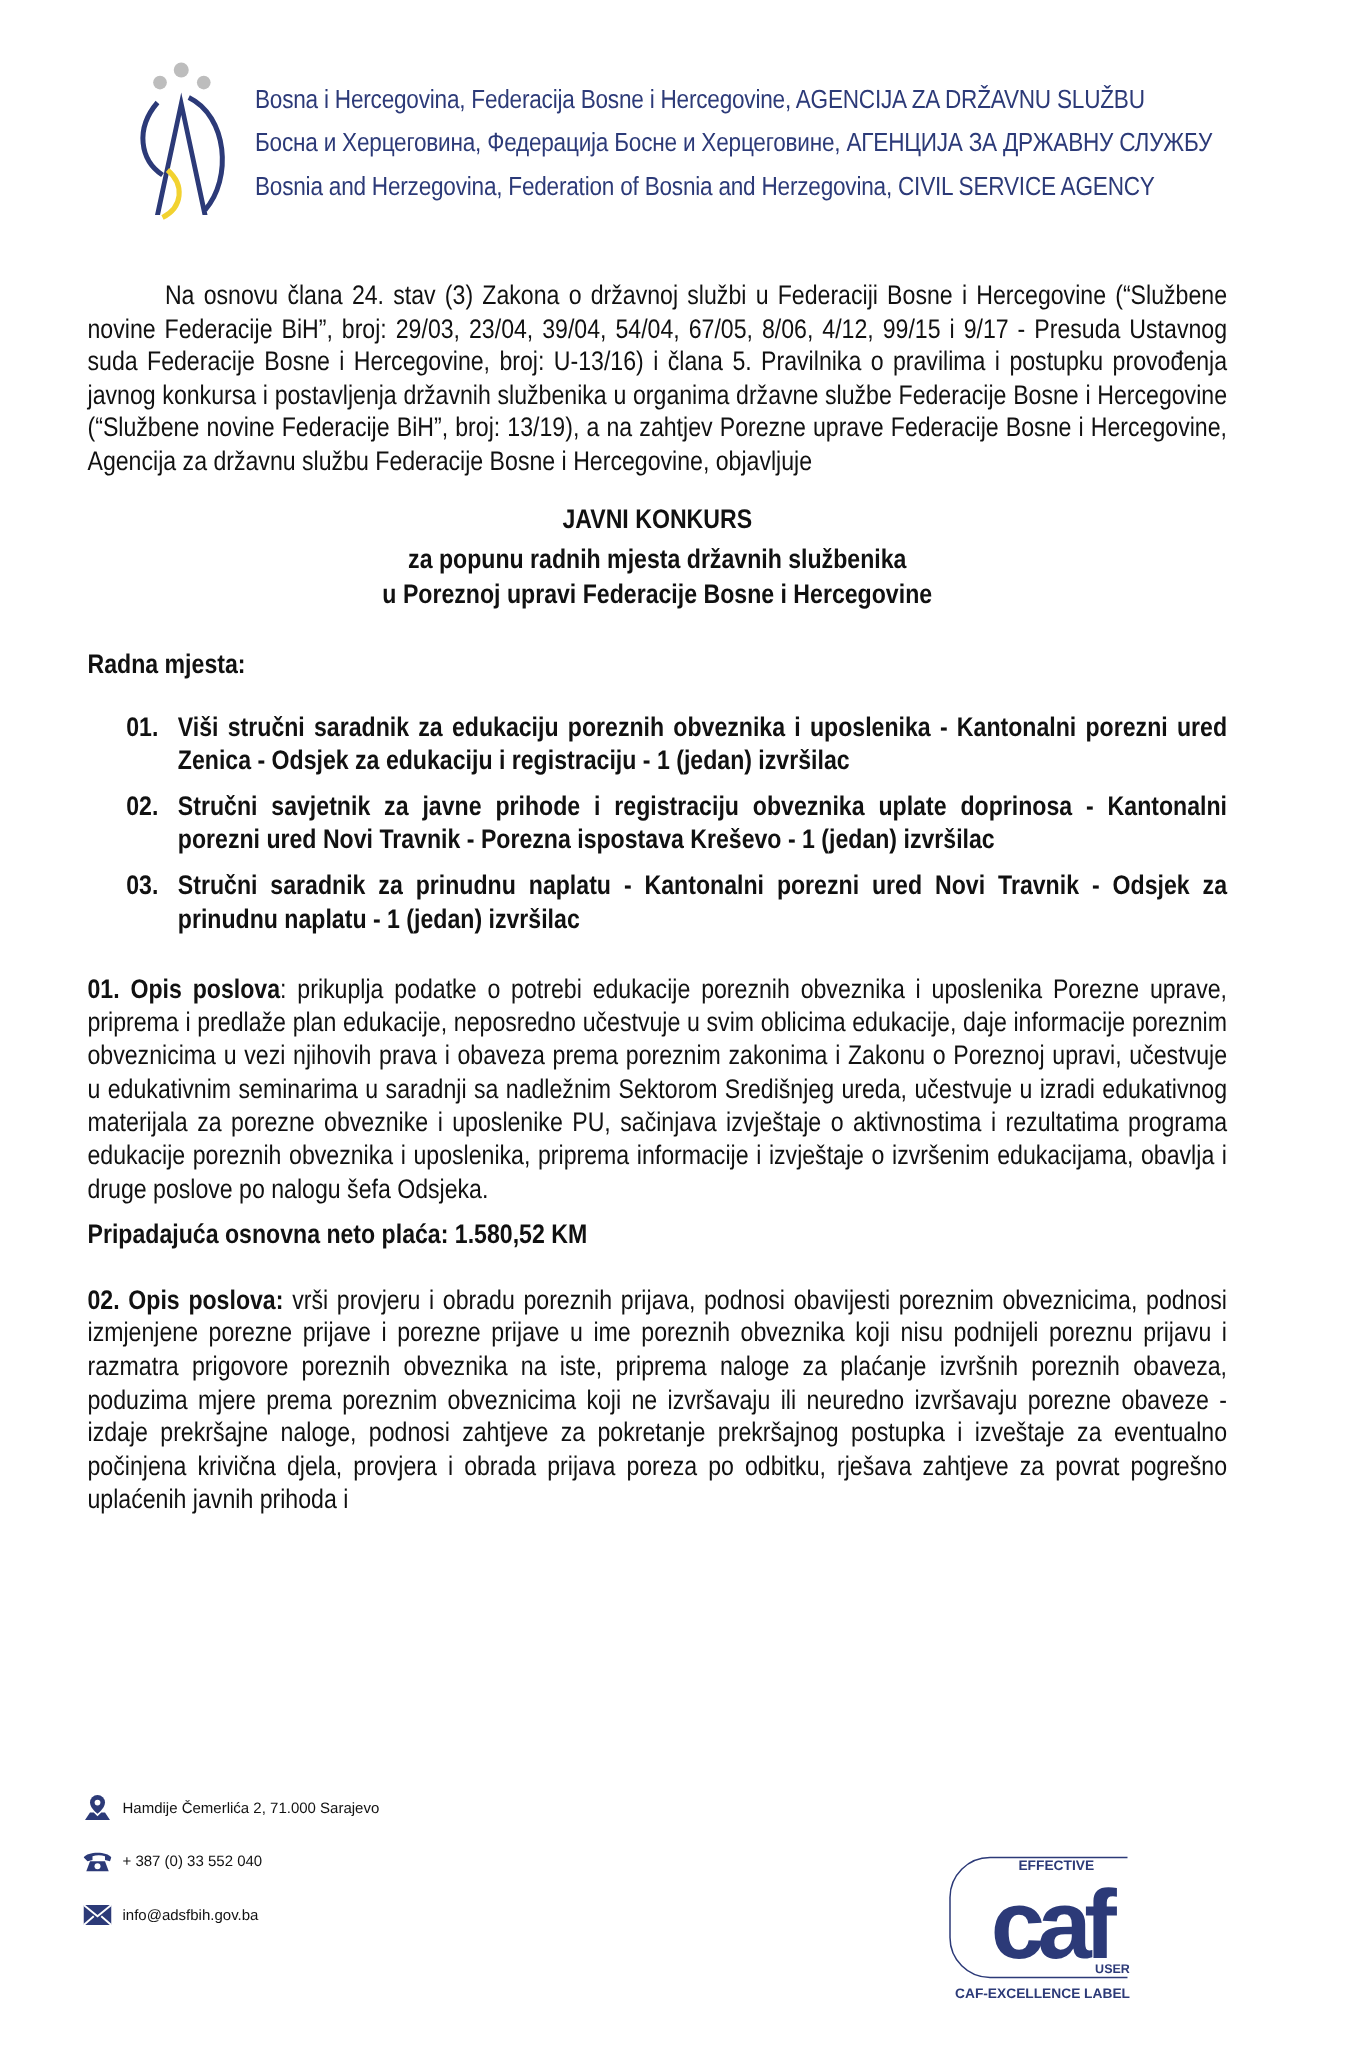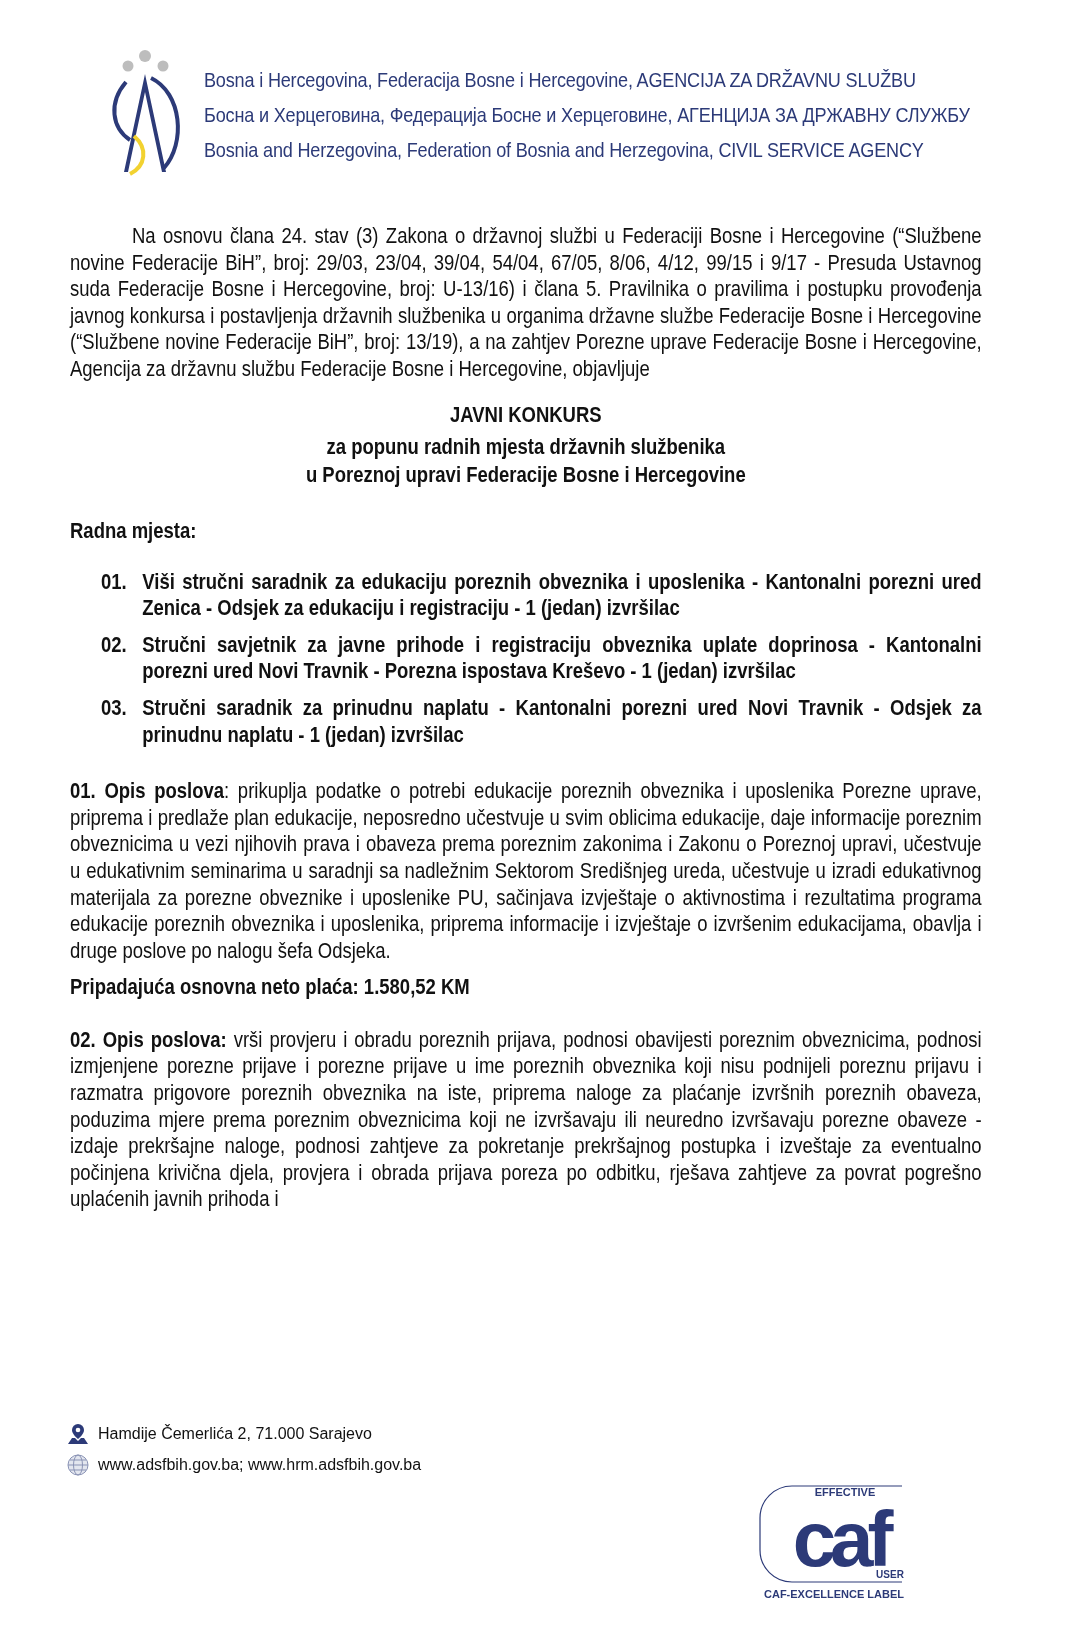--- a/index.html
+++ b/index.html
@@ -33,21 +33,21 @@
   .desc { margin-top: 30px; }
   .desc b { font-weight: bold; }
   .salary { font-weight: bold; font-size: 21.5px; line-height: 26.6px; margin-top: 10px; }
   .desc2 { margin-top: 26px; }
 
   
   .squeeze { width: 1060px; transform: scaleX(0.86); transform-origin: left top; }
 
   
   .footer { position: absolute; left: 66px; top: 1418px; width: 460px; }
-  .frow { display: flex; align-items: center; height: 31px; font-size: 16px; color: #111; }
+  .frow { display: flex; align-items: center; height: 31px; font-size: 12px; color: #111; margin-top: 12px; }
   .ficon { width: 24px; height: 22px; margin-right: 8px; display: inline-flex; align-items: center; justify-content: center; }
   .caf { position: absolute; left: 752px; top: 1478px; width: 160px; height: 125px; }
 </style>
 </head>
 <body>
 
 <div class="header">
   <svg class="logo" viewBox="0 0 82 128">
     <circle cx="41" cy="8" r="6" fill="#bdbdbd"></circle>
     <circle cx="24" cy="18" r="5.5" fill="#bdbdbd"></circle>
@@ -104,27 +104,37 @@
       <svg width="22" height="22" viewBox="0 0 22 22">
           <path d="M11 1a6 6 0 0 0-6 6c0 4.5 6 9 6 9s6-4.5 6-9a6 6 0 0 0-6-6z" fill="#2c3a78"></path>
           <circle cx="11" cy="7" r="2.3" fill="#fff"></circle>
           <path d="M1 21l4-6h3l3 3 3-3h3l4 6z" fill="#2c3a78"></path>
         </svg>
     </span>
     <span>Hamdije Čemerlića 2, 71.000 Sarajevo</span>
   </div>
   <div class="frow">
     <span class="ficon">
-      <svg width="22" height="22" viewBox="0 0 22 22">
-          <circle cx="11" cy="11" r="10" fill="#e3e6ef" stroke="#8a93b5"></circle>
-          <ellipse cx="11" cy="11" rx="4.5" ry="10" fill="none" stroke="#8a93b5"></ellipse>
-          <path d="M1 11h20M3 6h16M3 16h16" stroke="#8a93b5"></path>
+      <svg width="24" height="20" viewBox="0 0 24 20">
+          <path d="M1 7c3-5 19-5 22 0l-1 3-4-1V6c-3-1-7-1-10 0v3l-4 1z" fill="#2c3a78"></path>
+          <path d="M6 10h12l3 8H3z" fill="#2c3a78"></path>
+          <circle cx="12" cy="14" r="2.4" fill="#fff"></circle>
         </svg>
     </span>
-    <span>www.adsfbih.gov.ba; www.hrm.adsfbih.gov.ba</span>
+    <span>+ 387 (0) 33 552 040</span>
+  </div>
+  <div class="frow">
+    <span class="ficon">
+      <svg width="24" height="18" viewBox="0 0 24 18">
+          <rect x="1" y="1" width="22" height="16" fill="#2c3a78"></rect>
+          <path d="M1 1l11 9 11-9" stroke="#fff" stroke-width="1.5" fill="none"></path>
+          <path d="M1 17l8-7M23 17l-8-7" stroke="#fff" stroke-width="1.5"></path>
+        </svg>
+    </span>
+    <span>info@adsfbih.gov.ba</span>
   </div>
 </div>
 
 <svg class="caf" viewBox="0 0 160 125">
   <path d="M150 8 H40 A32 32 0 0 0 8 40 V72 A32 32 0 0 0 40 104 H150" stroke="#2c3a78" stroke-width="1.2" fill="none"></path>
   <text x="93" y="18" text-anchor="middle" font-family="Liberation Sans, sans-serif" font-weight="bold" font-size="11" fill="#2c3a78">EFFECTIVE</text>
   <text x="88" y="88" text-anchor="middle" font-family="Liberation Sans, sans-serif" font-weight="bold" font-size="78" fill="#2c3a78" letter-spacing="-6">caf</text>
   <text x="138" y="100" text-anchor="middle" font-family="Liberation Sans, sans-serif" font-weight="bold" font-size="10" fill="#2c3a78">USER</text>
   <text x="82" y="120" text-anchor="middle" font-family="Liberation Sans, sans-serif" font-weight="bold" font-size="11" fill="#2c3a78">CAF-EXCELLENCE LABEL</text>
 </svg>

